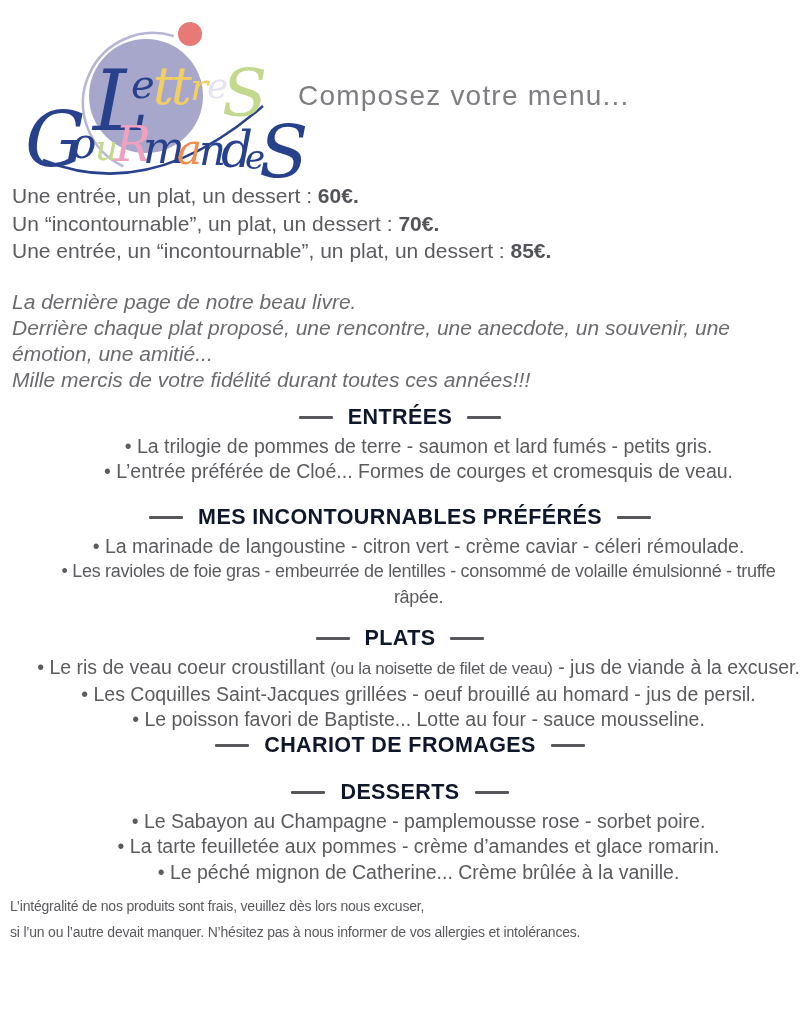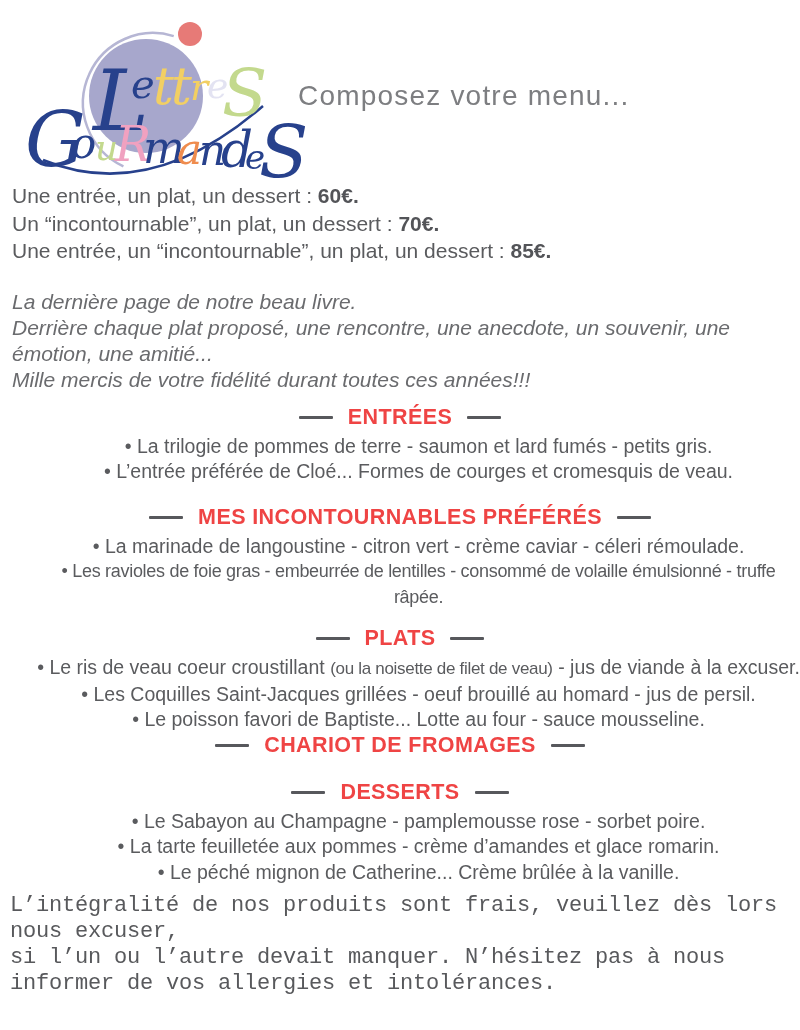--- a/index.html
+++ b/index.html
@@ -27,41 +27,41 @@
   .price-line { margin:0; font-size:21px; line-height:27.5px; color:#5a5b5e; }
   .price-line b { font-weight:700; color:#535458; }
 
   
   .intro { margin:24px 8px 12px 12px; }
   .intro p { margin:0; font-style:italic; font-size:21px; line-height:26px; color:#6a6b6e; }
 
   
   .menu { text-align:center; }
   .heading { display:flex; align-items:center; justify-content:center; gap:15px; }
-  .heading h2 { margin:0; font-size:21.5px; font-weight:700; letter-spacing:0.4px; color:#ef4444; }
+  .heading h2 { margin:0; font-size:21.5px; font-weight:700; letter-spacing:0.4px; color:#0f172a; }
   .dash { width:34px; height:3px; background:#57585c; border-radius:1px; }
   .items { margin-top:4px; }
   .item { margin:0; font-size:19.5px; line-height:25.5px; color:#5a5b5e;padding-left:37px; }
   .bulleted::before { content:"• "; }
   .condensed { font-size:18px; letter-spacing:-0.3px; }
   .narrow { font-size:17px; letter-spacing:-0.3px; }
   .sec-entrees { margin-top:8px; }
   .sec-incontournables { margin-top:20px; }
   .sec-plats { margin-top:16px; }
   .sec-fromages { }
   .sec-desserts { margin-top:22px; }
   .fromages-line { font-size:20.5px; }
 
   
   .quote {
     margin:8px 76px 0 0; text-align:right;
     font-style:italic; font-size:20.5px; color:#7c7d80;
   }
   .footer { margin:8px 0 0 10px; }
-  .footer p { margin:0; font-size:22px; line-height:26px; letter-spacing:-0.2px; color:#58595c;font-family:Liberation Mono, monospace; }
+  .footer p { margin:0; font-size:14px; line-height:26px; letter-spacing:-0.2px; color:#58595c; }
 </style>
 </head>
 <body>
 
 <div class="page">
 
   <div class="header">
     <svg class="logo" width="270" height="175" viewBox="0 0 270 175">
       <circle cx="121" cy="88" r="57" fill="#a7a7cc"></circle>
       <circle cx="128" cy="95" r="70" fill="none" stroke="#b6b6d4" stroke-width="2.5" stroke-dasharray="210 240" transform="rotate(115 128 95)"></circle>

